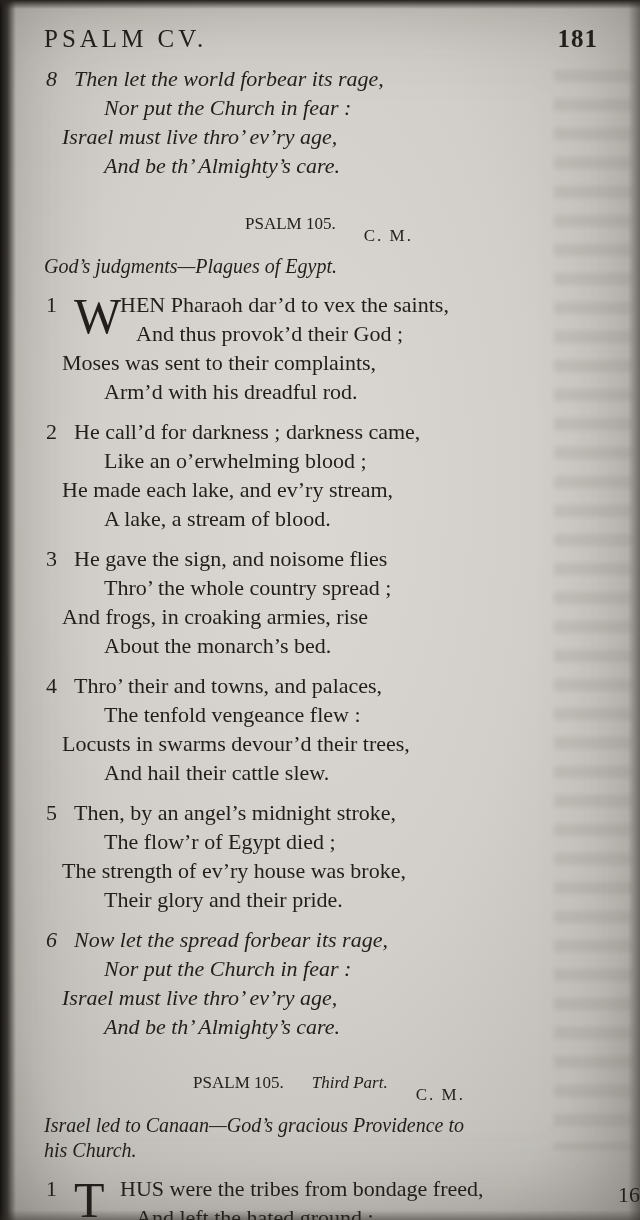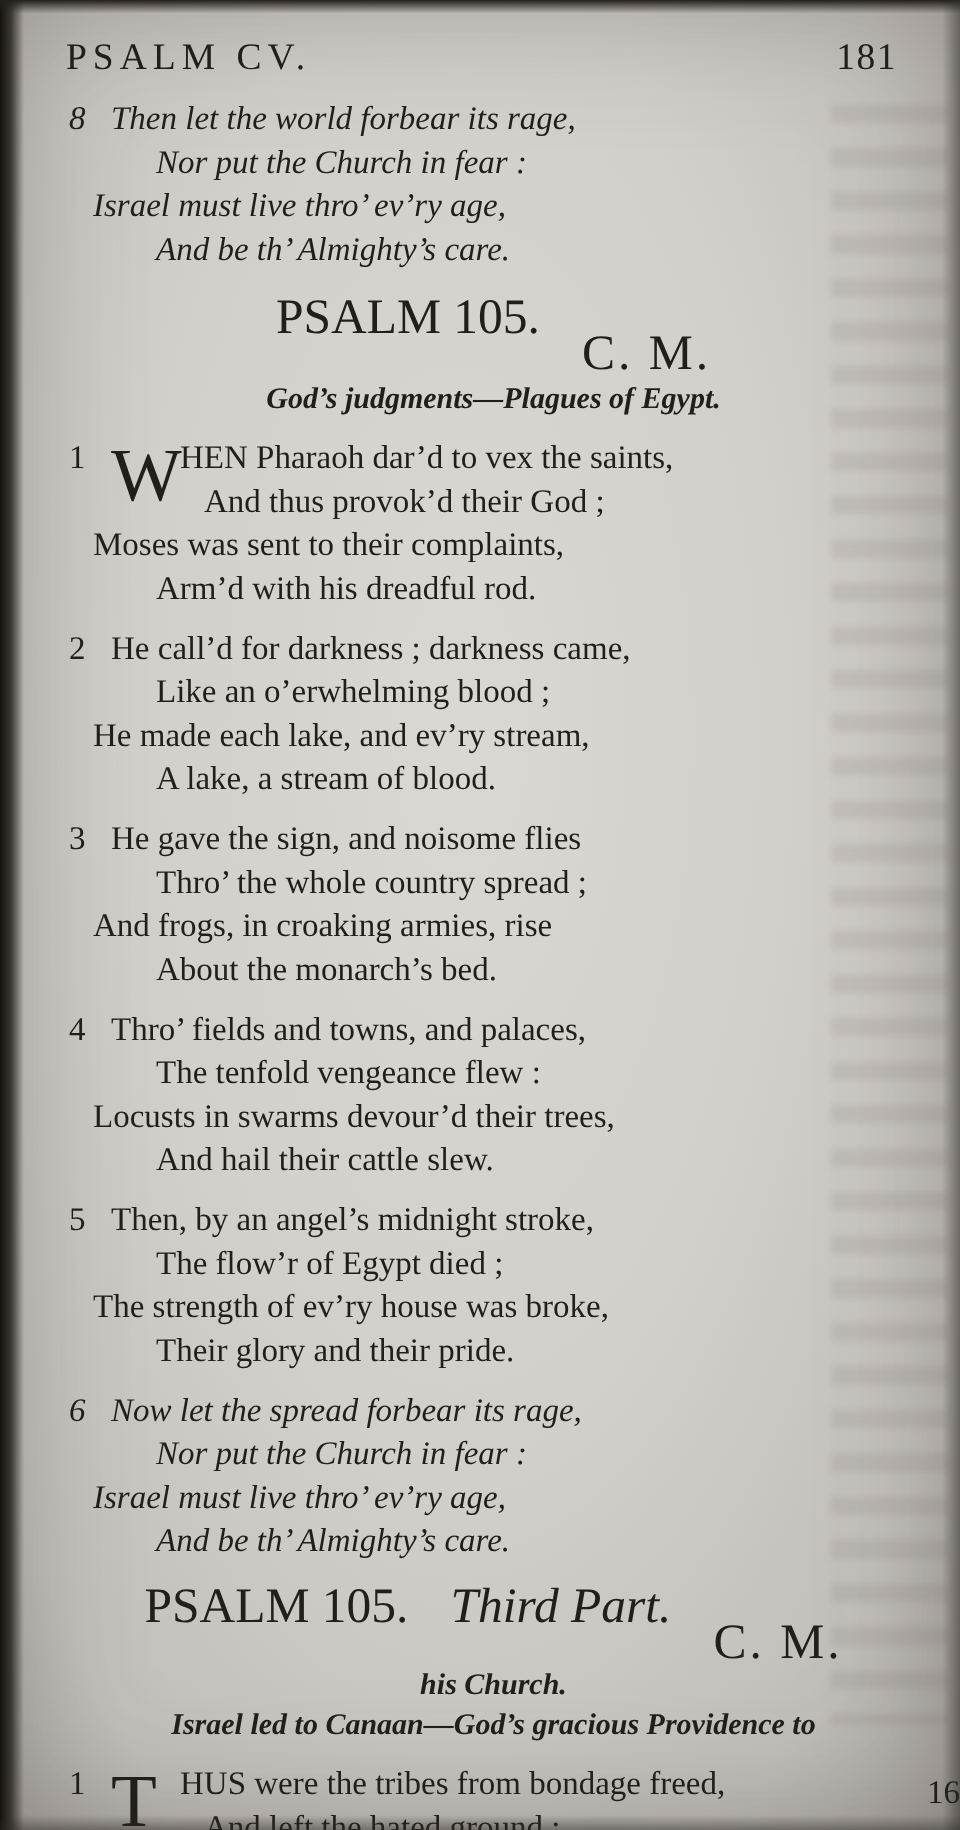--- a/index.html
+++ b/index.html
@@ -27,42 +27,42 @@
     background: repeating-linear-gradient(180deg,
       rgba(105,99,92,.12) 0 12px, rgba(140,135,128,0) 12px 29px);
     filter: blur(2px);
   }
 
   .content { position: relative; z-index: 2; padding: 24px 26px 0 44px;
     font-size: 22px; line-height: 29px; }
 
   .runhead { position: relative; text-align: left; font-size: 25px;
     line-height: 30px; letter-spacing: 4px; }
-  .pagenum { position: absolute; right: 16px; top: 0; letter-spacing: 1px; }
+  .pagenum { position: absolute; right: 16px; top: 0; letter-spacing: 1px; font-weight: bold; }
 
   .verse { position: relative; margin-top: 11px; padding-left: 30px; }
   .verse.first { margin-top: 10px; }
   .vnum { position: absolute; left: 2px; top: 0; }
   .line.ind { padding-left: 30px; }
   .line.out { margin-left: -12px; }
   .italic .line, .italic .vnum { font-style: italic; }
 
   .dc .dropcap { position: absolute; left: 30px; top: 0;
     font-size: 50px; line-height: 52px; }
   .dc .dc1 { margin-left: 46px; }
   .dc .dc2 { margin-left: 62px; }
 
-  .heading { display: flex; justify-content: center; align-items: flex-start;
-    gap: 28px; margin-top: 16px; font-size: 33px; line-height: 32px; }
+  .heading { display: flex; justify-content: center; align-items: center;
+    gap: 28px; margin-top: 16px; font-size: 17px; line-height: 32px; }
   .heading .h-part { font-style: italic; }
   .heading .h-meter { letter-spacing: 2px; margin-top: 24px; }
   .heading2 { margin-top: 14px; }
 
-  .subtitle { text-align: center; font-style: italic; font-size: 20px;
-    line-height: 25px; margin-top: 2px; font-weight: bold; }
+  .subtitle { font-style: italic; font-size: 20px;
+    line-height: 25px; margin-top: 2px; }
   .subtitle.sub2 { margin-top: 0; }
 
   .footer { position: absolute; left: 0; right: 0; bottom: 12px; z-index: 2;
     text-align: right; font-size: 22px; line-height: 26px; }
 </style>
 </head>
 <body>
 
 <div class="page">
   <div class="ghost"></div>
@@ -108,21 +108,21 @@
     <div class="verse">
       <span class="vnum">3</span>
       <div class="line">He gave the sign, and noisome flies</div>
       <div class="line ind">Thro’ the whole country spread ;</div>
       <div class="line out">And frogs, in croaking armies, rise</div>
       <div class="line ind">About the monarch’s bed.</div>
     </div>
 
     <div class="verse">
       <span class="vnum">4</span>
-      <div class="line">Thro’ fields and towns, and palaces,</div>
+      <div class="line">Thro’ their and towns, and palaces,</div>
       <div class="line ind">The tenfold vengeance flew :</div>
       <div class="line out">Locusts in swarms devour’d their trees,</div>
       <div class="line ind">And hail their cattle slew.</div>
     </div>
 
     <div class="verse">
       <span class="vnum">5</span>
       <div class="line">Then, by an angel’s midnight stroke,</div>
       <div class="line ind">The flow’r of Egypt died ;</div>
       <div class="line out">The strength of ev’ry house was broke,</div>
@@ -135,22 +135,22 @@
       <div class="line ind">Nor put the Church in fear :</div>
       <div class="line out">Israel must live thro’ ev’ry age,</div>
       <div class="line ind">And be th’ Almighty’s care.</div>
     </div>
 
     <div class="heading heading2">
       <span class="h-psalm">PSALM 105.</span>
       <span class="h-part">Third Part.</span>
       <span class="h-meter">C. M.</span>
     </div>
+    <div class="subtitle">Israel led to Canaan—God’s gracious Providence to</div>
     <div class="subtitle sub2">his Church.</div>
-    <div class="subtitle">Israel led to Canaan—God’s gracious Providence to</div>
 
     <div class="verse dc">
       <span class="vnum">1</span>
       <span class="dropcap">T</span>
       <div class="line dc1">HUS were the tribes from bondage freed,</div>
       <div class="line dc2">And left the hated ground :</div>
     </div>
 
   </div>
 

